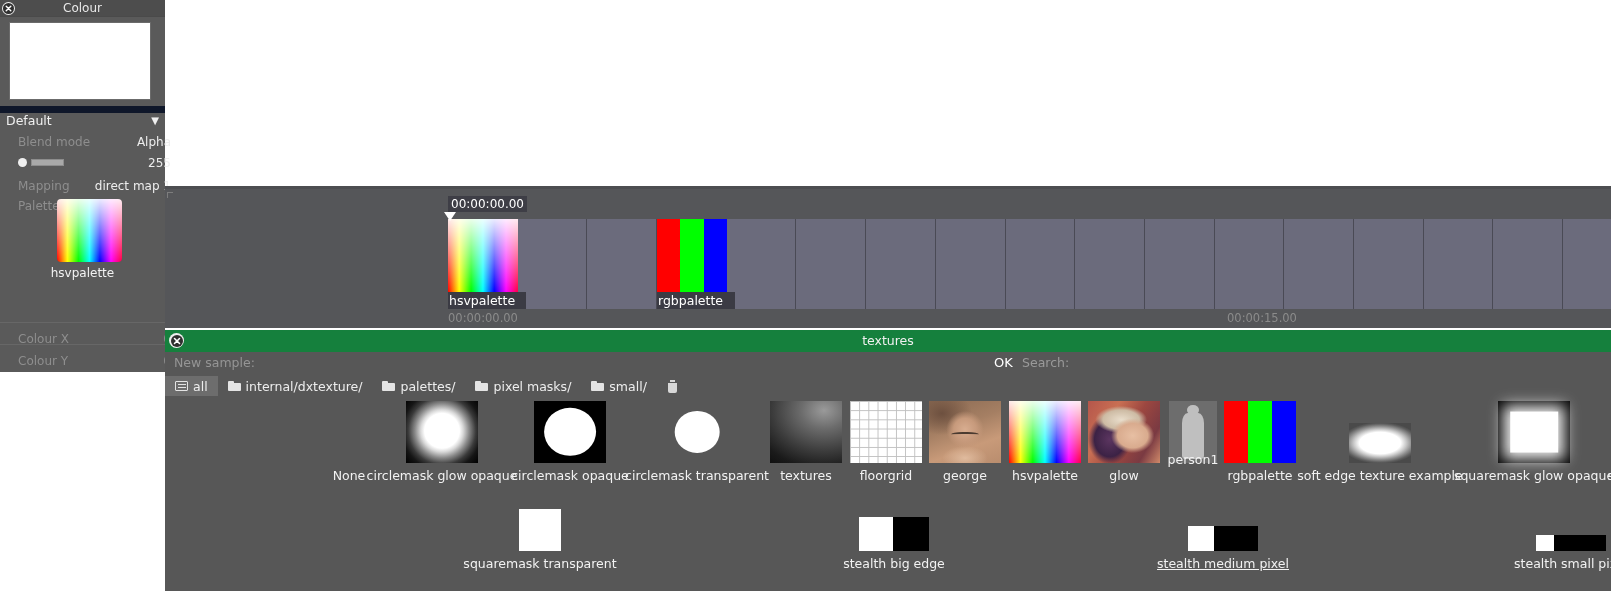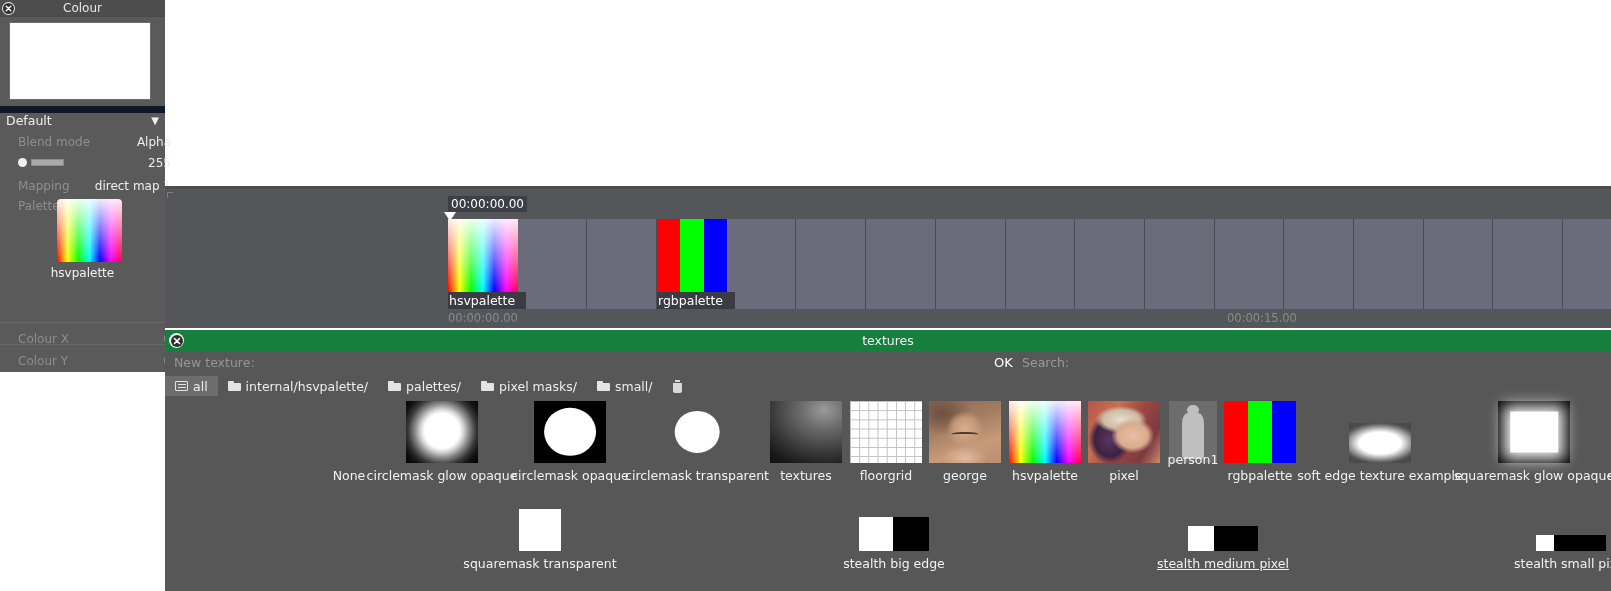--- a/index.html
+++ b/index.html
@@ -418,33 +418,33 @@
       <div class="tex-close">
         <svg width="12" height="12" viewBox="0 0 11 11">
             <circle cx="5.5" cy="5.5" r="5.5" fill="#2f2f2f"></circle>
             <path d="M3.2 3.2 L7.8 7.8 M7.8 3.2 L3.2 7.8" stroke="#ffffff" stroke-width="1.4" stroke-linecap="round"></path>
           </svg>
       </div>
       <div class="tex-title">textures</div>
     </div>
 
     <div class="tex-toolbar">
-      <div class="tex-newlabel">New texture:</div>
+      <div class="tex-newlabel">New sample:</div>
       <div class="tex-ok">OK</div>
       <div class="tex-search">Search:</div>
     </div>
 
     <div class="tex-tabs" id="tex-tabs">
         <div class="tab active">
           <span class="ico-list"></span>
           <span>all</span>
         </div>
         <div class="tab">
           <span class="ico-folder"></span>
-          <span>internal/hsvpalette/</span>
+          <span>internal/dxtexture/</span>
         </div>
         <div class="tab">
           <span class="ico-folder"></span>
           <span>palettes/</span>
         </div>
         <div class="tab">
           <span class="ico-folder"></span>
           <span>pixel masks/</span>
         </div>
         <div class="tab">
@@ -483,21 +483,21 @@
         <div class="tex-item" style="left: 0px; top: 0px; width: 100%; height: 0px;">
           <div class="tex-thumb t-george" style="left: 764px; top: 5px; width: 72px; height: 62px;"></div>
           <div class="tname" style="left: 800px; top: 72px;">george</div>
         </div>
         <div class="tex-item" style="left: 0px; top: 0px; width: 100%; height: 0px;">
           <div class="tex-thumb t-hsv" style="left: 844px; top: 5px; width: 72px; height: 62px;"></div>
           <div class="tname" style="left: 880px; top: 72px;">hsvpalette</div>
         </div>
         <div class="tex-item" style="left: 0px; top: 0px; width: 100%; height: 0px;">
           <div class="tex-thumb t-lena" style="left: 923px; top: 5px; width: 72px; height: 62px;"></div>
-          <div class="tname" style="left: 959px; top: 72px;">pixel</div>
+          <div class="tname" style="left: 959px; top: 72px;">glow</div>
         </div>
         <div class="tex-item" style="left: 0px; top: 0px; width: 100%; height: 0px;">
           <div class="tex-thumb t-person" style="left: 1004px; top: 5px; width: 48px; height: 62px;"></div>
           <div class="tname" style="left: 1028px; top: 56px;">person1</div>
         </div>
         <div class="tex-item" style="left: 0px; top: 0px; width: 100%; height: 0px;">
           <div class="tex-thumb t-rgb" style="left: 1059px; top: 5px; width: 72px; height: 62px;"></div>
           <div class="tname" style="left: 1095px; top: 72px;">rgbpalette</div>
         </div>
         <div class="tex-item" style="left: 0px; top: 0px; width: 100%; height: 0px;">

